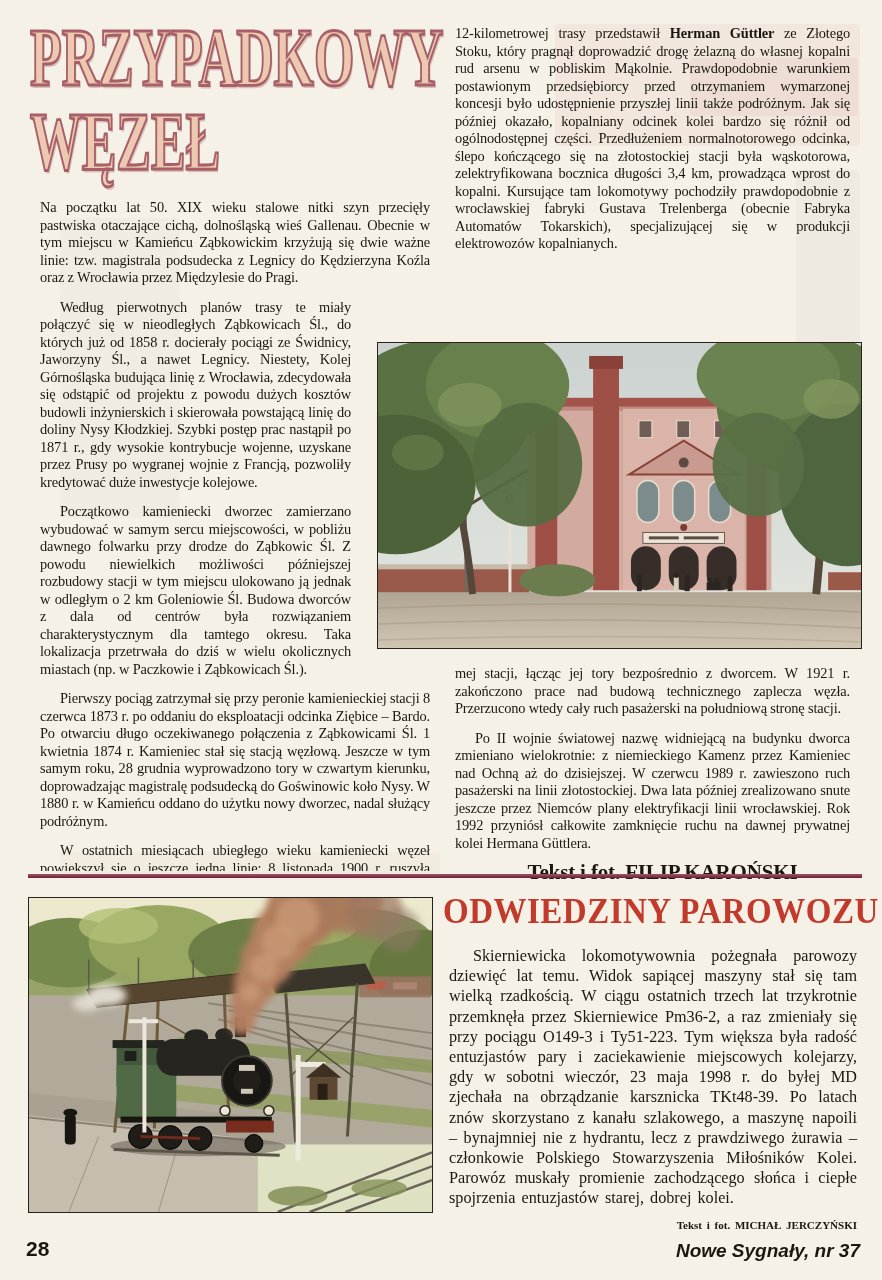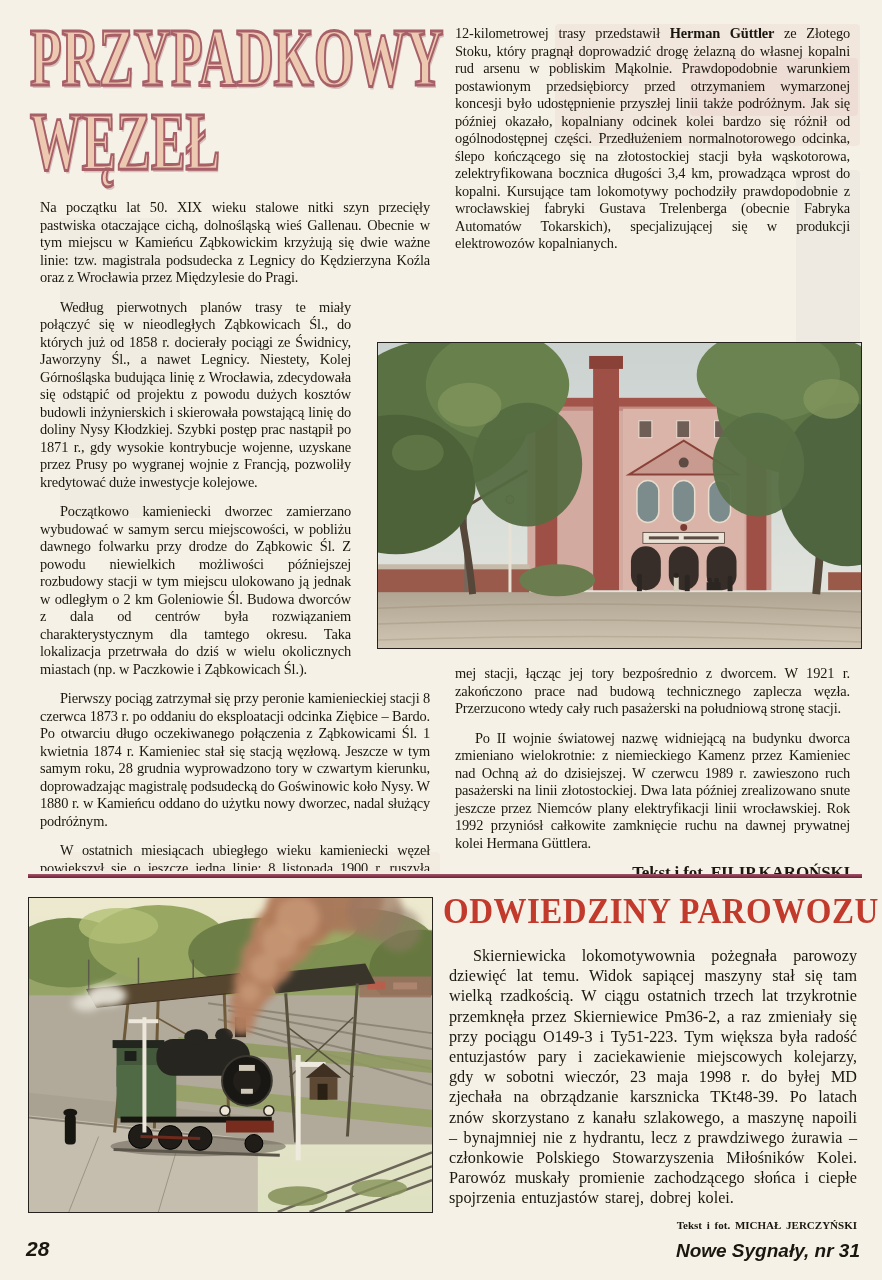--- a/index.html
+++ b/index.html
@@ -20,21 +20,21 @@
            text-shadow:2px 2px 0 rgba(148,84,94,0.30);
            transform:scale(0.70,1.12);transform-origin:left top;height:84px;}
   
   .bodycol{font-size:14.4px;line-height:17.5px;text-align:justify;letter-spacing:-0.15px;z-index:2;}
   .bodycol p{margin:12px;text-indent:20px;}
   .bodycol p.noind{text-indent:0;}
   .col-left{position:absolute;left:28px;top:187px;width:414px;height:684px;overflow:hidden;}
   .intrude{float:right;width:72px;height:306px;margin:46px 0 4px 7px;}
   .rc-top{position:absolute;left:443px;top:13px;width:419px;height:330px;overflow:hidden;}
   .rc-bottom{position:absolute;left:443px;top:653px;width:419px;}
-  .byline{font-weight:bold;text-align:right;text-indent:0;margin-top:5px;font-size:17px;}
+  .byline{font-weight:bold;text-align:center;text-indent:0;margin-top:5px;font-size:21px;}
 
   
   .photo{position:absolute;border:1.5px solid #26231f;box-sizing:border-box;background:#ddd;z-index:3;}
   .photo svg{display:block;width:100%;height:100%;}
   .photo1{left:377px;top:342px;width:485px;height:307px;}
   .photo2{left:28px;top:897px;width:405px;height:316px;}
 
   
   .rule{position:absolute;left:28px;top:874px;width:834px;height:4px;z-index:2;
         background:linear-gradient(#a25468,#6d1f36);}
@@ -43,21 +43,21 @@
   .a2-title{position:absolute;left:443px;top:892px;width:420px;text-align:center;z-index:2;
             font-weight:bold;font-size:33px;line-height:36px;color:#c23a2c;letter-spacing:0.5px;
             transform:scaleY(1.08);transform-origin:center top;white-space:nowrap;}
   .a2-body{position:absolute;left:443px;top:940px;width:420px;z-index:2;
            font-size:16.2px;line-height:20.2px;text-align:justify;word-spacing:2px;}
   .a2-body p{margin:6px;text-indent:24px;font-family:Liberation Serif, serif;}
   .byline2{font-weight:bold;text-align:right;text-indent:0;margin-top:4px;font-size:11px;}
 
   
   .footer-left{position:absolute;left:26px;top:1237px;z-index:2;
-        font-family:"Liberation Sans",sans-serif;font-weight:bold;font-style:italic;font-size:21px;}
+        font-family:"Liberation Sans",sans-serif;font-weight:bold;font-size:21px;}
   .footer-right{position:absolute;right:22px;top:1240px;z-index:2;
         font-family:"Liberation Sans",sans-serif;font-weight:bold;font-style:italic;font-size:19px;}
 </style>
 </head>
 <body>
 
 <div class="page">
 
   <div class="ghost g1"></div>
   <div class="ghost g2"></div>
@@ -320,15 +320,15 @@
         <circle cx="252" cy="44" r="18" fill="#c89a77" opacity="0.8"></circle>
         <circle cx="270" cy="20" r="22" fill="#c89a77" opacity="0.8"></circle>
         <circle cx="322" cy="2" r="34" fill="#a97a5c" opacity="0.85"></circle>
         <circle cx="348" cy="14" r="28" fill="#9b7660" opacity="0.7"></circle>
         <circle cx="372" cy="32" r="22" fill="#8f7a68" opacity="0.55"></circle>
       </g>
     </svg>
   </div>
 
   <div class="footer-left">28</div>
-  <div class="footer-right">Nowe Sygnały, nr 31</div>
+  <div class="footer-right">Nowe Sygnały, nr 37</div>
 
 </div>
 
 </body></html>

